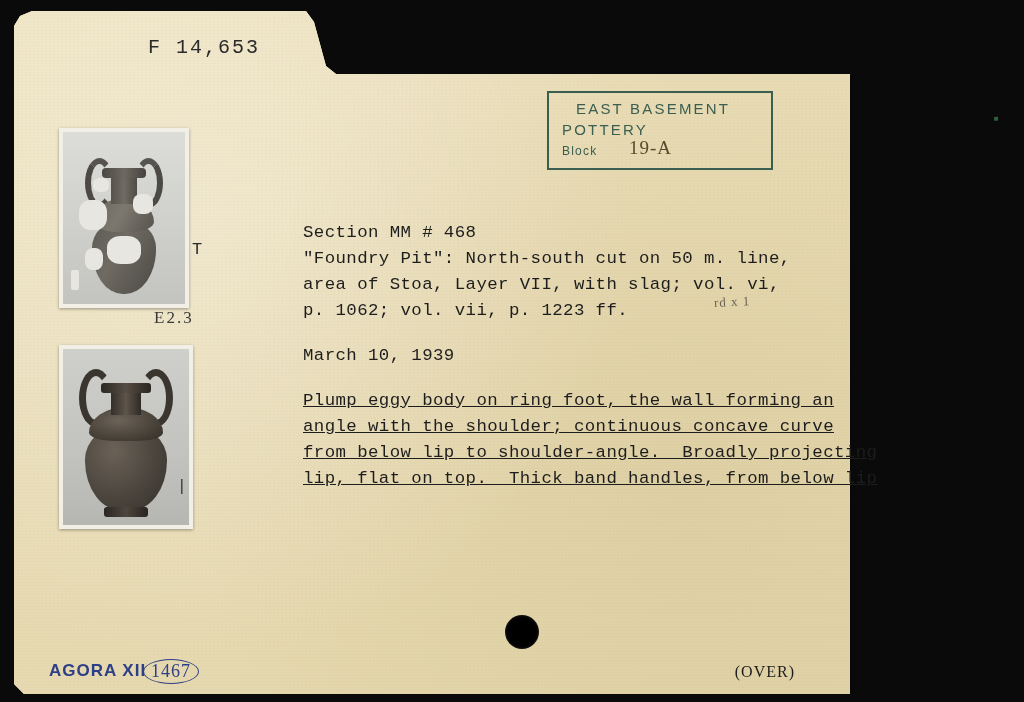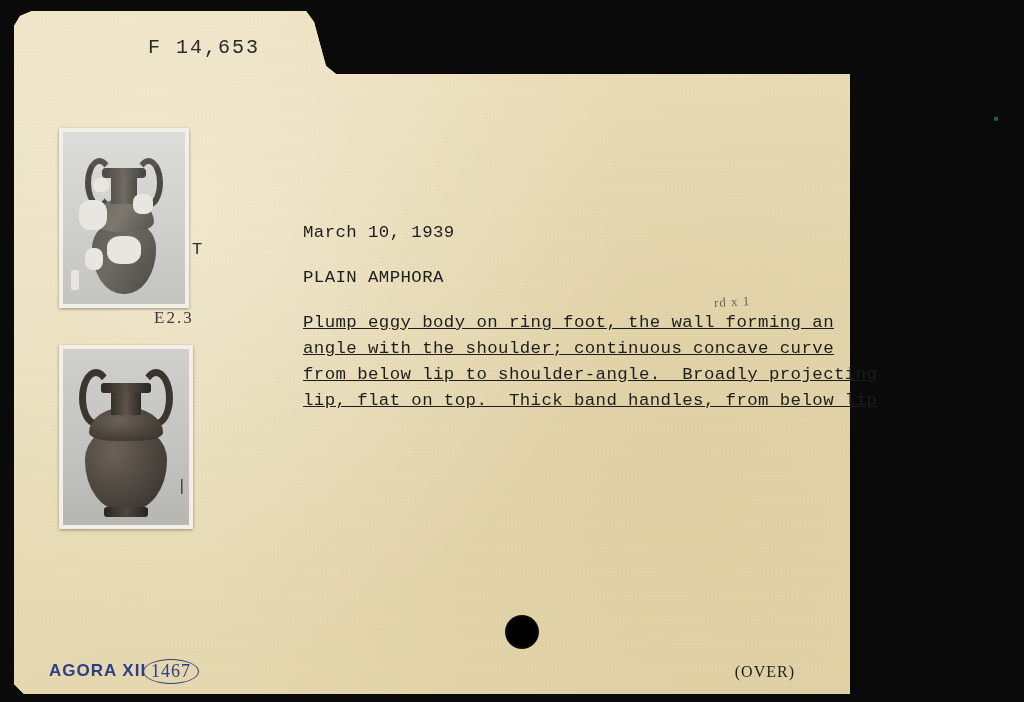--- a/index.html
+++ b/index.html
@@ -387,24 +387,33 @@
         <div class="vase v2-lip"></div>
         <div class="vase v2-foot"></div>
       </div>
     </div>
 
     <div class="mark-t">T</div>
     <div class="mark-e23">E2.3</div>
     <div class="mark-tick">|</div>
     <div class="mark-green"></div>
 
+    <div class="stamp">
+      <div class="stamp-line1">EAST BASEMENT</div>
+      <div class="stamp-line2">POTTERY</div>
+      <div class="stamp-block-label">Block</div>
+      <div class="stamp-block-value">19-A</div>
+    </div>
 
     <div class="typed">
+      <p>Section MM # 468
+"Foundry Pit": North-south cut on 50 m. line,
+area of Stoa, Layer VII, with slag; vol. vi,
+p. 1062; vol. vii, p. 1223 ff.</p>
       <p>March 10, 1939</p>
-      <p>PLAIN AMPHORA</p>
       <p>Plump eggy body on ring foot, the wall forming an
 angle with the shoulder; continuous concave curve
 from below lip to shoulder-angle.  Broadly projecting
 lip, flat on top.  Thick band handles, from below lip</p>
     </div>
 
     <div class="pencil-scribble">rd x 1</div>
 
     <div class="agora-label">AGORA XII</div>
     <div class="agora-num">1467</div>

